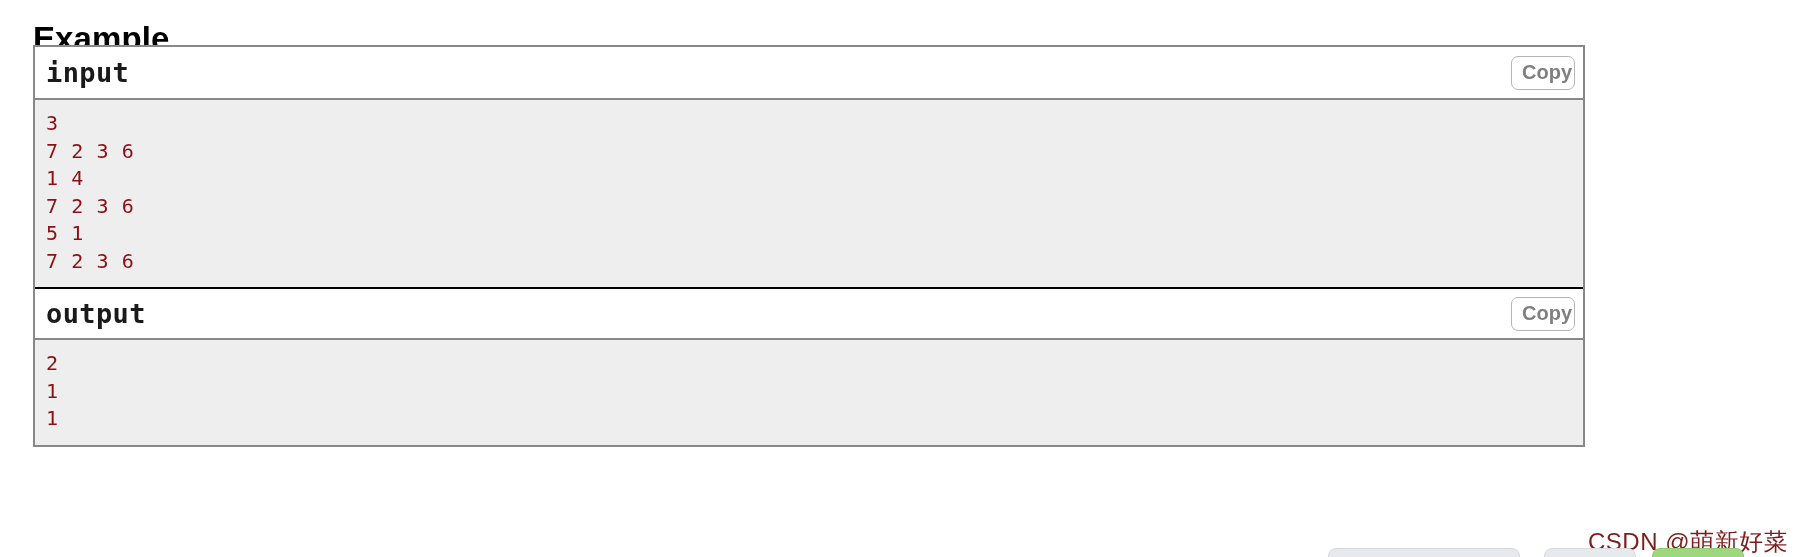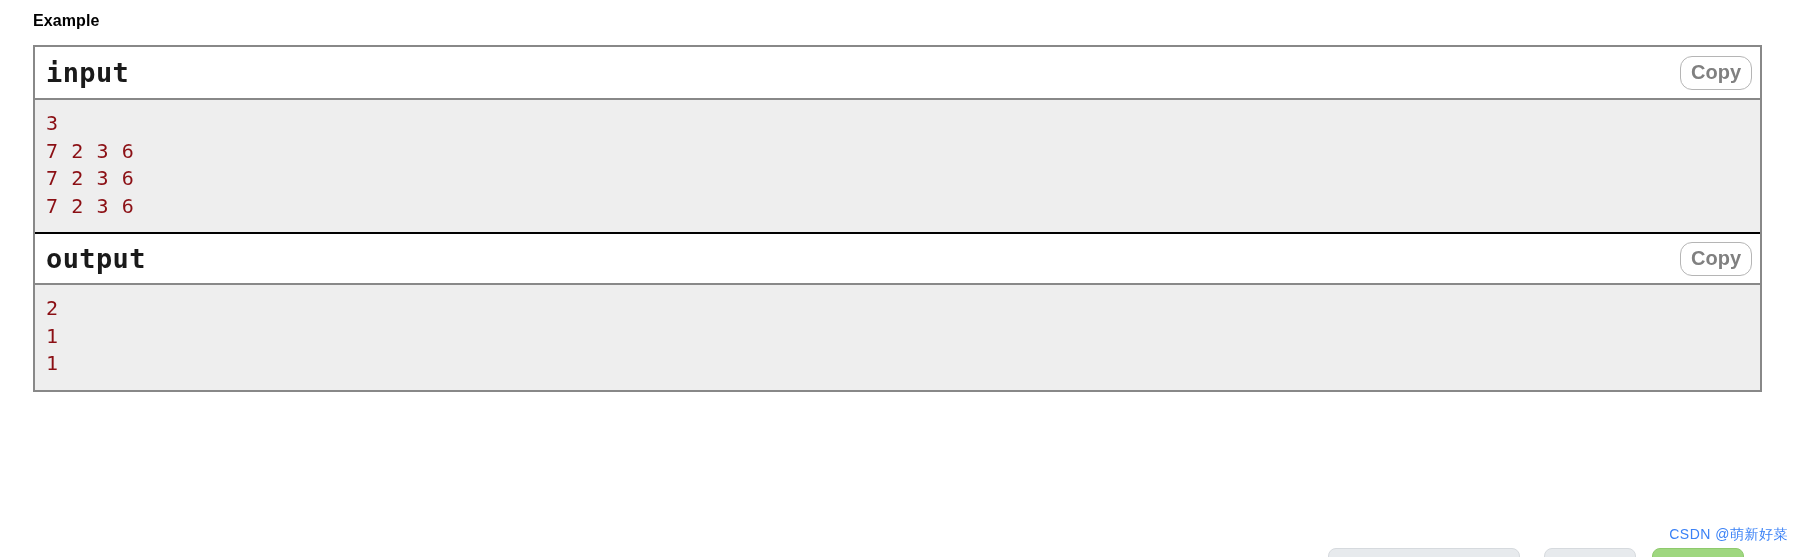--- a/index.html
+++ b/index.html
@@ -12,33 +12,33 @@
     height: 557px;
     font-family: "Liberation Sans", sans-serif;
     position: relative;
     overflow: hidden;
   }
 
   
   .section-title {
     position: absolute;
     left: 33px;
-    top: 12px;
-    font-size: 16px;
+    top: 20px;
+    font-size: 33px;
     font-weight: bold;
     color: #000000;
     letter-spacing: 0.1px;
   }
 
   
   .sample-tests {
     position: absolute;
     left: 33px;
     top: 45px;
-    width: 1729px;
+    width: 1552px;
     border: 2px solid #888888;
     box-sizing: border-box;
     background: #1d4ed8;
   }
 
   
   .io-title-row {
     position: relative;
     background: #ffffff;
     height: 51px;
@@ -61,24 +61,24 @@
     position: absolute;
     right: 8px;
     top: 50%;
     transform: translateY(-50%);
     border: 1px solid #b5b5b5;
     background: #ffffff;
     color: #808080;
     font-family: "Liberation Sans", sans-serif;
     font-size: 20px;
     font-weight: bold;
-    padding: 4px 10px 5px 10px;
+    padding: 4px 2px 5px 10px;
     line-height: 1.15;
     cursor: pointer;
-    border-radius: 12px;
+    border-radius: 7px;
   }
 
   
   .io-content {
     background: #eeeeee;
     border-top: 2px solid #888888;
     padding: 10px 0 12px 11px;
     box-sizing: border-box;
   }
   .io-content .line {
@@ -89,22 +89,22 @@
     white-space: pre;
     letter-spacing: 0.6px;
   }
 
   
   .watermark {
     position: absolute;
     right: 13px;
     top: 526px;
     font-family: "Liberation Sans", sans-serif;
-    font-size: 14px;
-    color: #3b82f6;
+    font-size: 24px;
+    color: #7f1d1d;
     white-space: nowrap;
     letter-spacing: 0.5px;
   }
 
   
   .footer-widget {
     position: absolute;
     top: 548px;
     height: 26px;
     border-radius: 8px;
@@ -137,21 +137,23 @@
 <div class="sample-tests">
 
   <div class="io-title-row">
     <span class="io-title">input</span>
     <button class="copy-btn">Copy</button>
   </div>
 
   <div class="io-content">
     <div class="line">3</div>
     <div class="line">7 2 3 6</div>
+    <div class="line">1 4</div>
     <div class="line">7 2 3 6</div>
+    <div class="line">5 1</div>
     <div class="line">7 2 3 6</div>
   </div>
 
   <div class="io-title-row output-title">
     <span class="io-title">output</span>
     <button class="copy-btn">Copy</button>
   </div>
 
   <div class="io-content">
     <div class="line">2</div>

